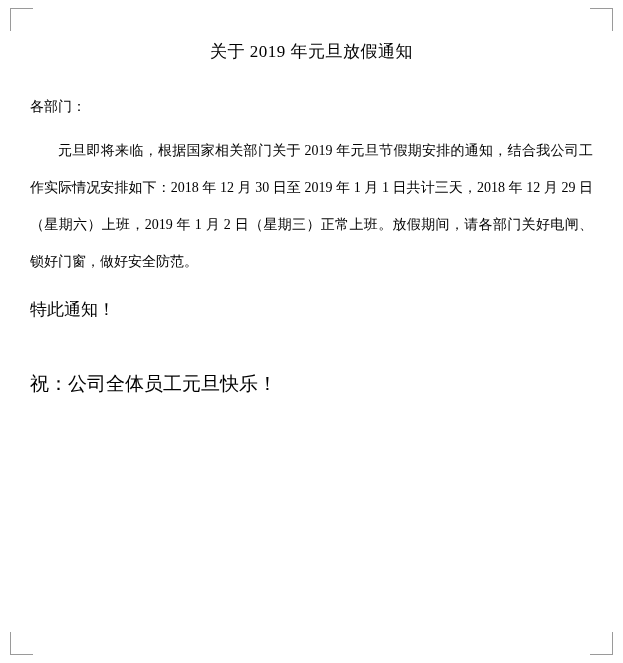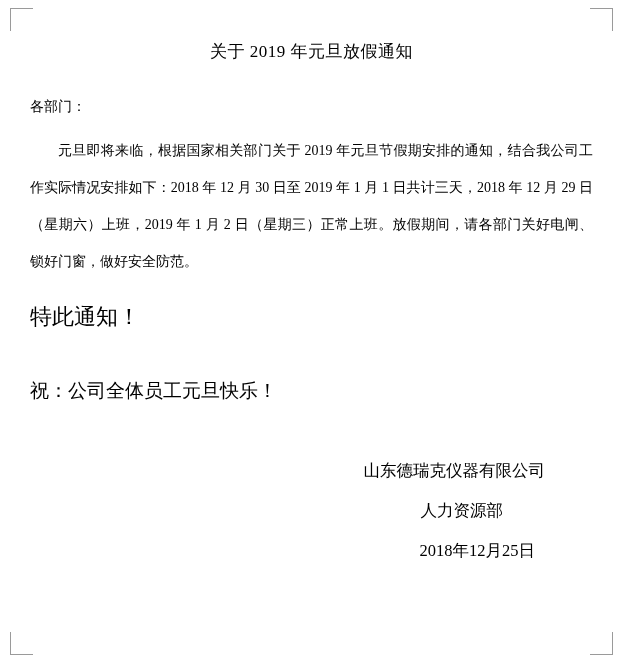--- a/index.html
+++ b/index.html
@@ -54,23 +54,23 @@
   }
   .para {
     font-size: 14px;
     line-height: 37px;
     margin: 0;
     text-align: justify;
     text-justify: inter-ideograph;
     text-indent: 2em;
   }
   .closing {
-    font-size: 22px;
+    font-size: 17px;
     line-height: 32px;
-    margin: 21px 0 0 0;
+    margin: 14px 0 0 0;
   }
   .blessing {
     font-size: 19px;
     line-height: 32px;
     margin: 42px 0 0 0;
   }
   .signature {
     margin-top: 44px;
     text-align: right;
     padding-right: 48px;
@@ -101,20 +101,15 @@
     <h1 class="doc-title">关于 2019 年元旦放假通知</h1>
 
     <p class="salutation">各部门：</p>
 
     <p class="para">元旦即将来临，根据国家相关部门关于 2019 年元旦节假期安排的通知，结合我公司工作实际情况安排如下：2018 年 12 月 30 日至 2019 年 1 月 1 日共计三天，2018 年 12 月 29 日（星期六）上班，2019 年 1 月 2 日（星期三）正常上班。放假期间，请各部门关好电闸、锁好门窗，做好安全防范。</p>
 
     <p class="closing no-indent">特此通知！</p>
 
     <p class="blessing no-indent">祝：公司全体员工元旦快乐！</p>
 
-    <div class="signature">
-      <div class="sig-line company">山东德瑞克仪器有限公司</div>
-      <div class="sig-line dept">人力资源部</div>
-      <div class="sig-line date">2018年12月25日</div>
-    </div>
 
   </div>
 </div>
 
 </body></html>

